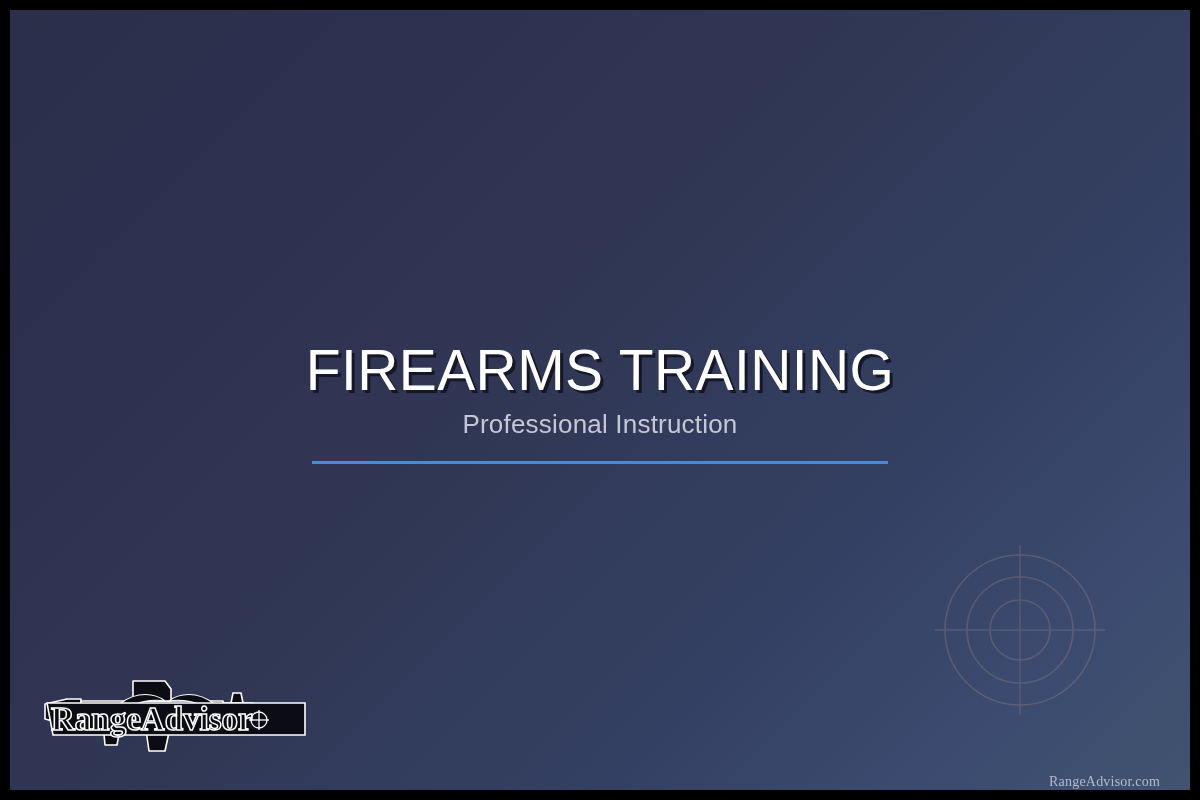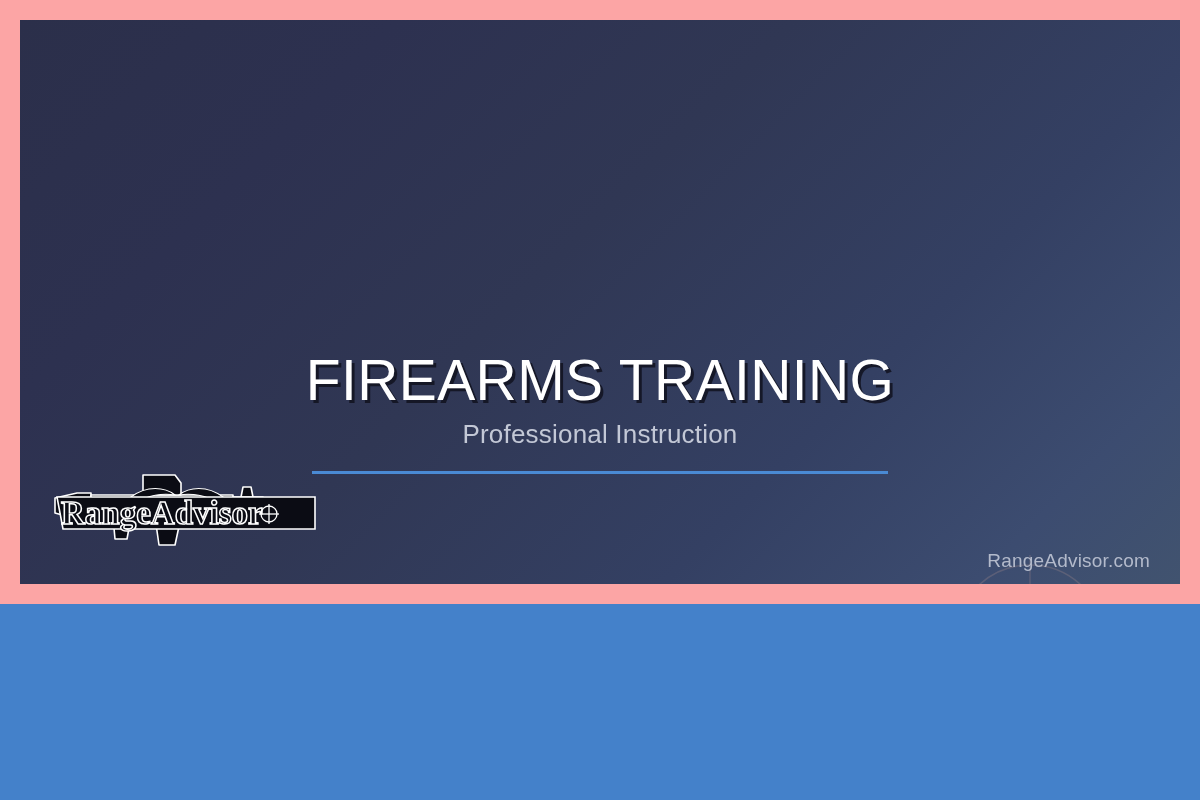--- a/index.html
+++ b/index.html
@@ -9,23 +9,23 @@
     height: 800px;
     overflow: hidden;
     background: #4481ca;
     font-family: "Liberation Sans", sans-serif;
   }
 
   
   #slide-frame {
     position: relative;
     width: 1200px;
-    height: 604px;
-    background: #fca5a5;
-    padding: 20px;
+    height: 800px;
+    background: #000000;
+    padding: 10px;
   }
 
   
   #slide-surface {
     position: relative;
     width: 100%;
     height: 100%;
     overflow: hidden;
     background: linear-gradient(135deg,
                   #2b2f4a 0%,
@@ -88,24 +88,25 @@
     left: 27px;
     bottom: 35px;
     width: 280px;
     height: 92px;
   }
 
   
   #footer-url {
     position: absolute;
     right: 30px;
-    bottom: 12px;
-    font-size: 19px;
+    bottom: 0;
+    font-size: 14px;
     color: #b3bacb;
     letter-spacing: 0.2px;
+    font-family: Liberation Serif, serif;
   }
 </style>
 </head>
 <body>
 
 <div id="slide-frame">
   <div id="slide-surface">
 
     <svg id="target-decoration" viewBox="0 0 170 170">
       <g fill="none" stroke="#8a7b84" stroke-width="1.6">

